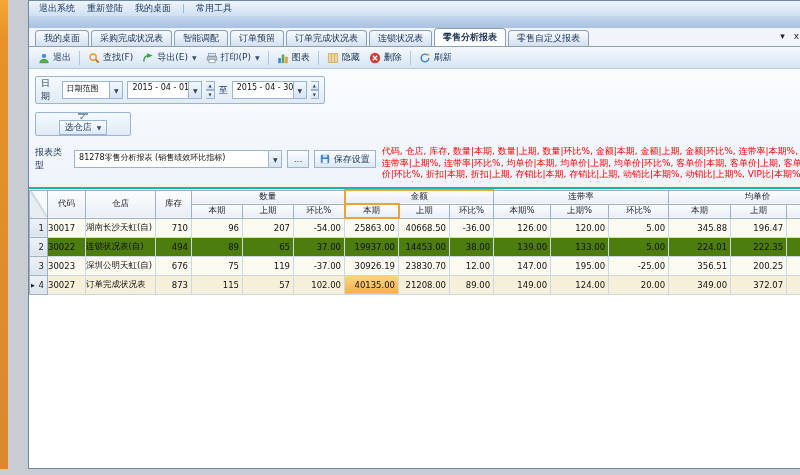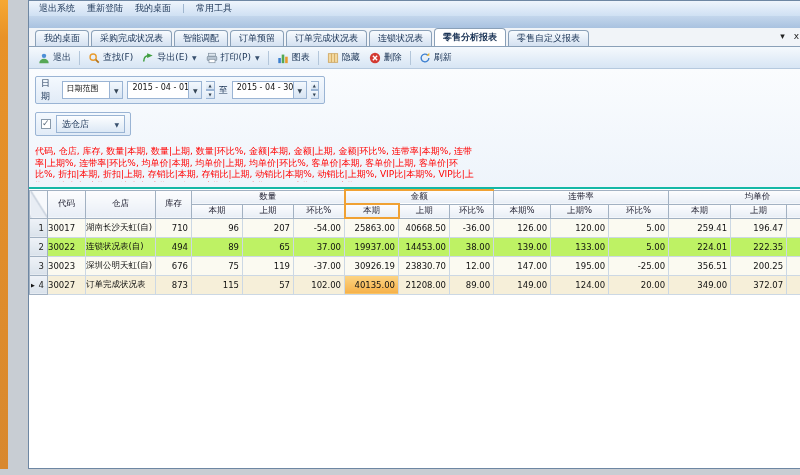--- a/index.html
+++ b/index.html
@@ -44,41 +44,41 @@
   .date-panel { width:290px; height:28px; border:1px solid #9ab4d4; border-radius:2px;
     background:linear-gradient(#f4f9fe,#e1ebf7); display:flex; align-items:center; gap:4px; padding:8px 5px; }
   .combo { background:#fff; border:1px solid #9ab4d4; height:18px; display:flex; align-items:stretch; }
   .combo .val { padding:1px 4px 0; font-size:8px; white-space:nowrap; overflow:hidden; color:#111; }
   .arrow-btn { width:13px; border-left:1px solid #9ab4d4; background:linear-gradient(#f3f8fd,#d7e4f3);
     display:flex; align-items:center; justify-content:center; font-size:6px; color:#345; }
   .spin { width:9px; height:18px; display:flex; flex-direction:column; }
   .spin span { flex:1; border:1px solid #9ab4d4; border-left:none; background:linear-gradient(#f3f8fd,#d7e4f3);
     font-size:4px; line-height:7px; text-align:center; color:#345; }
   .store-row { margin-top:8px; width:96px; height:24px; border:1px solid #9ab4d4; border-radius:2px;
-    background:linear-gradient(#f4f9fe,#e1ebf7); display:flex; align-items:center; gap:5px; padding:0 5px; }
+    background:linear-gradient(#f4f9fe,#e1ebf7); display:flex; align-items:center; gap:5px; padding:0 5px;flex-direction:column; }
   .checkbox { width:10px; height:10px; background:#fff; border:1px solid #8899aa; position:relative; }
   .checkbox:after { content:"✓"; position:absolute; top:-2px; left:0; font-size:9px; color:#5a6b7c; }
   .btn { height:18px; border:1px solid #9ab4d4; background:linear-gradient(#fdfeff,#dce8f5);
     display:flex; align-items:center; gap:4px; padding:0 5px; font-size:9px; color:#1a3355; white-space:nowrap; }
   .store-btn { flex:1; justify-content:space-between; }
   .report-row { margin-top:10px; display:flex; align-items:flex-start; gap:6px; }
   .report-left { display:flex; align-items:center; gap:5px; }
   .columns-hint { width:443px; max-height:36px; overflow:hidden; font-size:9px; line-height:11.5px;
     color:#ff0000; word-break:break-all; }
 
   
   .grid-wrap { height:112px; flex:0 0 112px; border-top:2px solid #14b8a6; overflow:hidden; }
   table { border-collapse:collapse; table-layout:fixed; width:817px; font-size:8.5px; color:#111; }
   th { background:linear-gradient(#fdfdfe,#e8eef6); border:1px solid #a2b1c2; font-weight:normal;
     height:14px; color:#223; overflow:hidden; white-space:nowrap; }
   th.gut { background:linear-gradient(to top right,#e8edf4 46%,#b9c4d2 50%,#f7f9fc 54%); }
   th.hl { border:2px solid #f0a133; }
   th.hl-group { border-top:2px solid #f0a133; border-left:2px solid #f0a133; }
   td { border:1px solid #ccd8e4; height:19px; padding:0 3px; white-space:nowrap; overflow:hidden; background:#fbfaf1; }
-  tr.alt td { background:#bef264; }
+  tr.alt td { background:#4d7c0f; }
   tr.sel td { background:#f6efd9; }
   td.gutter { background:linear-gradient(#eff3f8,#dae2eb) !important; border-color:#a2b1c2;
     text-align:right; padding-right:3px; position:relative; color:#222; }
   tr.sel td.gutter:before { content:"▶"; position:absolute; left:1px; top:6px; font-size:5px; color:#111; }
   td.num, td.inv { text-align:right; }
   td.code { text-align:left; padding-left:0; }
   td.cell-hl { background:linear-gradient(#fdd583,#f6b149) !important; }
   .rest { flex:1 1 auto; background:#fff; }
 </style>
 </head>
@@ -209,20 +209,36 @@
 
       <div class="store-row">
         <div class="checkbox"></div>
         <div class="btn store-btn">
           <span>选仓店</span>
           <span class="dd">▼</span>
         </div>
       </div>
 
       <div class="report-row">
+        <div class="report-left">
+          <span>报表类型</span>
+          <div class="combo" style="width:220px;">
+            <div class="val" style="flex:1;">81278零售分析报表 (销售绩效环比指标)</div>
+            <div class="arrow-btn">▼</div>
+          </div>
+          <div class="btn" style="width:22px;justify-content:center;">...</div>
+          <div class="btn">
+            <svg viewBox="0 0 12 12" width="10" height="10">
+                <rect x="1" y="1" width="10" height="10" rx="1" fill="#3c7fd0"></rect>
+                <rect x="3.4" y="1" width="5.2" height="3.2" fill="#cfe0f2"></rect>
+                <rect x="3" y="6" width="6" height="5" fill="#eaf0f7"></rect>
+              </svg>
+            <span>保存设置</span>
+          </div>
+        </div>
         <div class="columns-hint">代码, 仓店, 库存, 数量|本期, 数量|上期, 数量|环比%, 金额|本期, 金额|上期, 金额|环比%, 连带率|本期%, 连带率|上期%, 连带率|环比%, 均单价|本期, 均单价|上期, 均单价|环比%, 客单价|本期, 客单价|上期, 客单价|环比%, 折扣|本期, 折扣|上期, 存销比|本期, 存销比|上期, 动销比|本期%, 动销比|上期%, VIP比|本期%, VIP比|上期%, 流失率|本期%, 流失率|上期%, 坪效|本期, 坪效|上期, 人效|本期, 人效|上期</div>
       </div>
     </div>
 
     <div class="grid-wrap">
       <table>
         <colgroup id="grid-colgroup">
             <col style="width: 18px;">
             <col style="width: 38px;">
             <col style="width: 70px;">
@@ -274,21 +290,21 @@
               <td class="inv">710</td>
               <td class="num">96</td>
               <td class="num">207</td>
               <td class="num">-54.00</td>
               <td class="num">25863.00</td>
               <td class="num">40668.50</td>
               <td class="num">-36.00</td>
               <td class="num">126.00</td>
               <td class="num">120.00</td>
               <td class="num">5.00</td>
-              <td class="num">259.41</td>
+              <td class="num">345.88</td>
               <td class="num">196.47</td>
               <td class="num">32.00</td>
             </tr>
             <tr class="alt">
               <td class="gutter">2</td>
               <td class="code">30022</td>
               <td class="code">连锁状况表(自)</td>
               <td class="inv">494</td>
               <td class="num">89</td>
               <td class="num">65</td>

